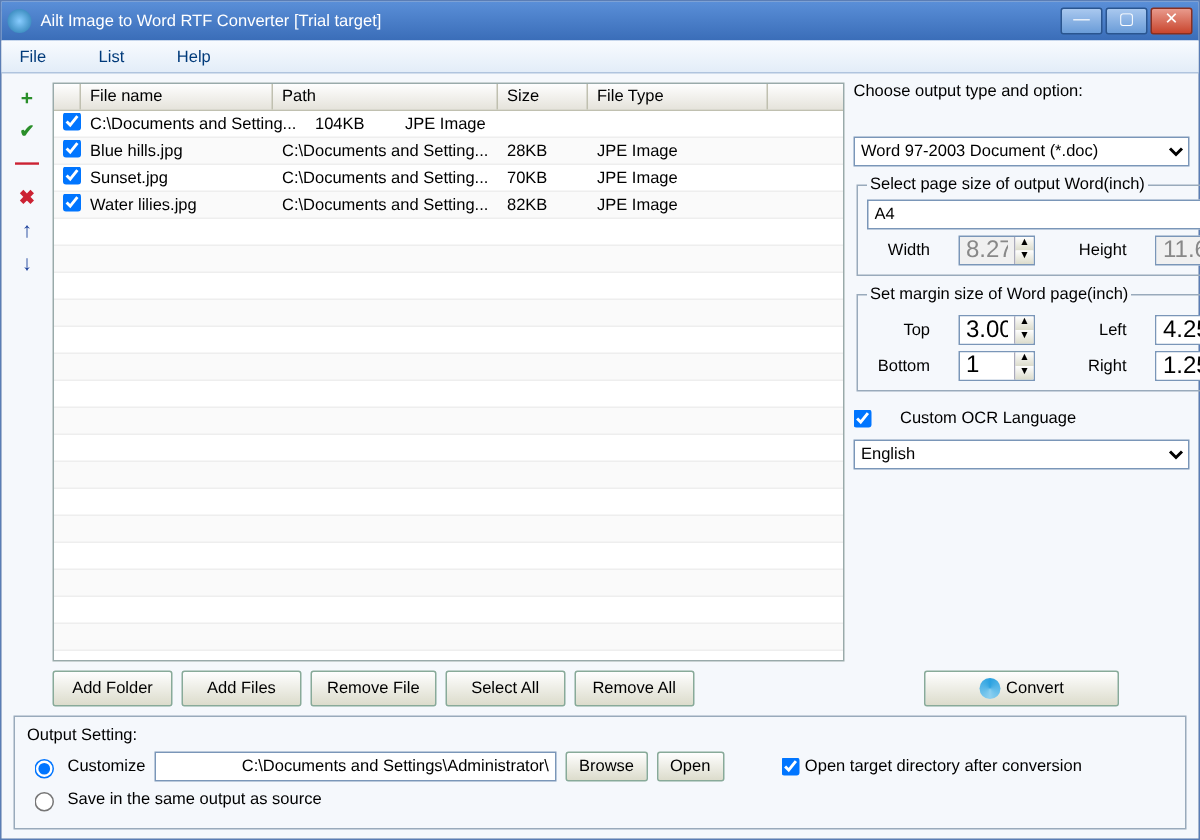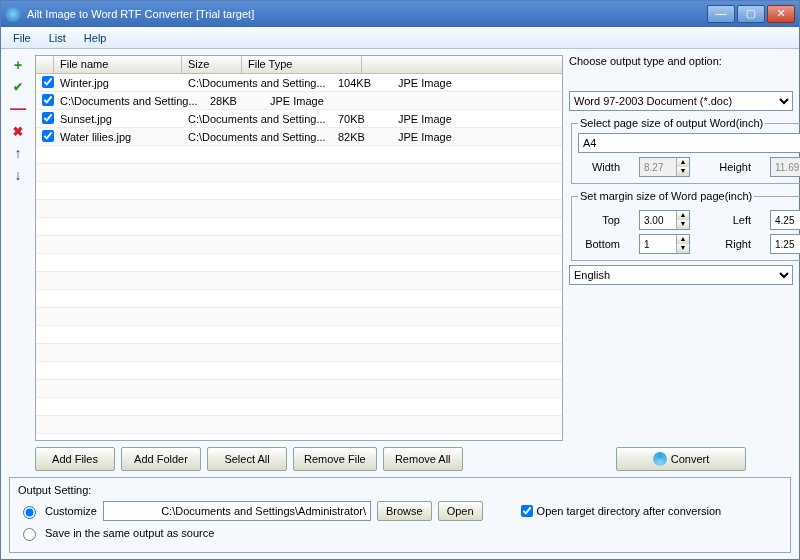--- a/index.html
+++ b/index.html
@@ -4,21 +4,21 @@
 <style>
 * { box-sizing: border-box; font-family: Tahoma, Arial, sans-serif; font-size: 11px; }
 body { margin: 0; background: #ece9d8; width: 800px; height: 560px; overflow: hidden; }
 .window { width: 800px; height: 560px; border: 1px solid #5a7db5; background: linear-gradient(#e3efff, #bcd2ee 6px, #e8f0fa 7px, #f5f8fc 30px, #f5f8fc); display: flex; flex-direction: column; }
 .titlebar { height: 26px; background: linear-gradient(#5a8fd8, #3a6db8); display: flex; align-items: center; padding: 0 4px; color: #fff; font-size: 12px; }
 .titlebar .icon { width: 16px; height: 16px; background: radial-gradient(circle,#8cf,#27a); border-radius: 50%; margin-right: 6px; }
 .titlebar .title { flex: 1; }
 .win-btns { display: flex; gap: 2px; }
 .win-btn { width: 28px; height: 18px; border: 1px solid #2a558f; background: linear-gradient(#a9c8ef,#6a9cd8); color: #fff; text-align: center; line-height: 14px; font-size: 11px; border-radius: 2px; }
 .win-btn.close { background: linear-gradient(#e89a8c,#c9462e); border-color:#8a2f1f; }
-.menubar { height: 22px; background: linear-gradient(#f8fbff,#e3edf8); border-bottom: 1px solid #b0c4de; display: flex; align-items: center; padding: 0 4px; gap: 2px; }
+.menubar { height: 22px; background: linear-gradient(#f8fbff,#e3edf8); border-bottom: 1px solid #b0c4de; display: flex; align-items: center; padding: 0 4px; gap: 19px; }
 .menu-item { padding: 2px 8px; color: #003a7a; }
 .content { flex: 1; display: flex; flex-direction: column; padding: 6px; gap: 6px; }
 .upper { flex: 1; display: flex; gap: 6px; min-height: 0; }
 .left { width: 22px; display: flex; flex-direction: column; gap: 6px; align-items: center; padding-top: 2px; }
 .tb-btn { width: 16px; height: 16px; display: flex; align-items: center; justify-content: center; font-weight: bold; font-size: 14px; cursor: pointer; }
 .plus { color: #2a8f2a; }
 .check { color: #2a8f2a; font-size: 12px; }
 .minus { color: #c23; font-size: 16px; line-height: 10px; }
 .xbtn { color: #c23; font-size: 13px; }
 .arrow-up { color: #1a3f9a; }
@@ -37,21 +37,21 @@
 .col-type { width: 120px; }
 input[type=checkbox] { margin: 0; width: 12px; height: 12px; }
 .rightpanel { width: 224px; display: flex; flex-direction: column; gap: 4px; }
 .label { margin-bottom: 20px; }
 select { width: 100%; height: 20px; border: 1px solid #7a96b8; background: #fff; }
 .fieldset { border: 1px solid #9ab; padding: 4px 6px 6px; margin-top: 2px; }
 .fieldset legend { font-size: 11px; padding: 0 2px; }
 .fs-row { display: flex; align-items: center; gap: 19px; margin-top: 4px; height: 20px; }
 .fs-row label { width: 42px; text-align: right; }
 .spin { display: inline-flex; border: 1px solid #7a96b8; height: 20px; background: #fff; }
-.spin input { border: none; width: 36px; padding: 0 4px; font-size: 10px; }
+.spin input { border: none; width: 36px; padding: 0 4px; font-size: 16px; }
 .spin input:disabled { background: #f0f0f0; color: #888; }
 .spin .btns { display: flex; flex-direction: column; border-left: 1px solid #aab; }
 .spin .btns div { width: 12px; height: 9px; font-size: 7px; text-align: center; line-height: 8px; background: linear-gradient(#fefefe,#dcdccc); cursor: pointer; }
 .bottom-btns { display: flex; gap: 6px; padding-left: 28px; }
 .btn { height: 24px; border: 1px solid #8a9; background: linear-gradient(#fefefe,#dcdccc); padding: 0 10px; text-align: center; line-height: 22px; border-radius: 2px; cursor: pointer; min-width: 80px; }
 .convert-wrap { width: 224px; display: flex; justify-content: center; }
 .btn.convert { min-width: 130px; display: flex; align-items: center; justify-content: center; gap: 4px; }
 .convert-icon { width: 14px; height: 14px; border-radius: 50%; background: conic-gradient(#2aa1e0, #8dd0f0, #2aa1e0); }
 .output-group { border: 1px solid #9ab; padding: 6px 8px 8px; }
 .output-group .title { margin-bottom: 4px; }
@@ -88,33 +88,34 @@
         <div class="tb-btn minus">—</div>
         <div class="tb-btn xbtn">✖</div>
         <div class="tb-btn arrow-up">↑</div>
         <div class="tb-btn arrow-down">↓</div>
       </div>
 
       <div class="listarea">
         <div class="list-header">
           <div class="col col-check"></div>
           <div class="col col-name">File name</div>
+          <div class="col col-path">Path</div>
           <div class="col col-size">Size</div>
           <div class="col col-type">File Type</div>
         </div>
         <div class="list-body" id="list-body">
             <div class="row">
               <div class="cell col-check"><input type="checkbox" checked="" style=""></div>
-              <div class="cell col-name">Winter.jpg</div>
               <div class="cell col-path">C:\Documents and Setting...</div>
               <div class="cell col-size">104KB</div>
               <div class="cell col-type">JPE Image</div>
             </div>
             <div class="row">
               <div class="cell col-check"><input type="checkbox" checked="" style=""></div>
+              <div class="cell col-name">Blue hills.jpg</div>
               <div class="cell col-path">C:\Documents and Setting...</div>
               <div class="cell col-size">28KB</div>
               <div class="cell col-type">JPE Image</div>
             </div>
             <div class="row">
               <div class="cell col-check"><input type="checkbox" checked="" style=""></div>
               <div class="cell col-name">Sunset.jpg</div>
               <div class="cell col-path">C:\Documents and Setting...</div>
               <div class="cell col-size">70KB</div>
               <div class="cell col-type">JPE Image</div>
@@ -205,30 +206,34 @@
             <span class="spin">
                 <input value="1.25" style="">
                 <span class="btns">
                   <div>▲</div>
                   <div>▼</div>
                 </span>
               </span>
           </div>
         </fieldset>
 
+        <div class="fs-row" style="margin-top:4px">
+          <input type="checkbox" checked="" style="">
+          <span>Custom OCR Language</span>
+        </div>
         <select><option>English</option></select>
       </div>
     </div>
 
     <div style="display:flex; gap:6px; align-items:center;">
       <div class="bottom-btns" style="flex:1">
+        <div class="btn">Add Folder</div>
         <div class="btn">Add Files</div>
-        <div class="btn">Add Folder</div>
+        <div class="btn">Remove File</div>
         <div class="btn">Select All</div>
-        <div class="btn">Remove File</div>
         <div class="btn">Remove All</div>
       </div>
       <div class="convert-wrap">
         <div class="btn convert">
           <span class="convert-icon"></span>
           <span>Convert</span>
         </div>
       </div>
     </div>
 

